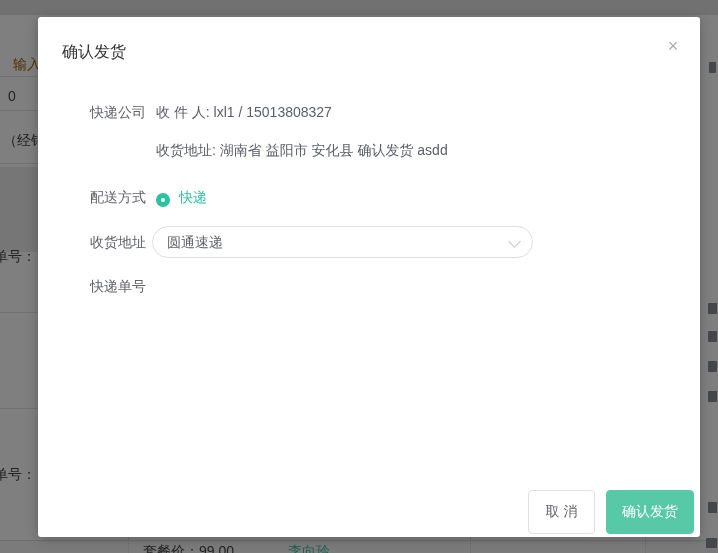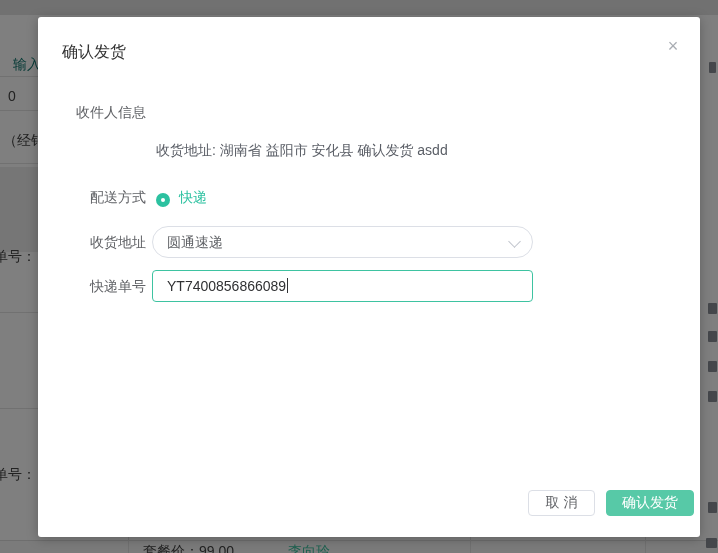--- a/index.html
+++ b/index.html
@@ -6,21 +6,21 @@
   .stage{position:relative;width:718px;height:553px;overflow:hidden;
          font-family:"Liberation Sans",sans-serif;background:#fff;}
 
   
   .bg-layer{position:absolute;inset:0;background:#fff;}
   .bg-topbar{position:absolute;left:0;top:0;width:718px;height:15px;background:#e2e2e2;}
   .hline{position:absolute;height:1px;background:#e2e2e2;}
   .vline{position:absolute;width:1px;background:#e2e2e2;}
   .bg-band{position:absolute;left:0;top:167px;width:38px;height:85px;background:#ececec;}
   .bg-frag{position:absolute;font-size:14px;color:#555;white-space:nowrap;}
-  .bg-frag.placeholder{color:#0f766e;}
+  .bg-frag.placeholder{color:#a16207;}
   .bg-frag.dark{color:#444;}
   .bg-bottomrow{position:absolute;left:0;top:540px;width:718px;height:13px;background:#f7f7f7;border-top:1px solid #dcdcdc;}
   .bg-name{color:#3ec3a1;}
   .edge-frag{position:absolute;background:#8a8f96;border-radius:1px;}
 
   
   .overlay{position:absolute;inset:0;background:rgba(0,0,0,0.5);}
 
   
   .modal{position:absolute;left:38px;top:17px;width:662px;height:520px;background:#fff;
@@ -36,21 +36,21 @@
   .radio-label{margin-left:9px;font-size:14px;color:#2cc1a0;}
   .select-box{position:absolute;left:114px;top:209px;width:381px;height:32px;border:1px solid #dcdfe6;
               border-radius:16px;background:#fff;box-sizing:border-box;cursor:pointer;}
   .select-text{position:absolute;left:14px;top:7px;font-size:14px;color:#606266;}
   .chevron{position:absolute;right:13px;top:10px;width:8px;height:8px;
            border-right:1.5px solid #c0c4cc;border-bottom:1.5px solid #c0c4cc;transform:rotate(45deg);}
   .input-box{position:absolute;left:114px;top:253px;width:381px;height:32px;border:1px solid #3ec3a1;
              border-radius:4px;background:#fff;box-sizing:border-box;cursor:text;}
   .input-text{position:absolute;left:14px;top:7px;font-size:14px;color:#303133;white-space:nowrap;}
   .caret{display:inline-block;width:1px;height:15px;background:#303133;vertical-align:-2px;margin-left:1px;}
-  .btn{position:absolute;top:473px;height:26px;border-radius:4px;font-size:14px;box-sizing:border-box;
+  .btn{position:absolute;top:473px;height:44px;border-radius:4px;font-size:14px;box-sizing:border-box;
        display:flex;align-items:center;justify-content:center;cursor:pointer;
        font-family:"Liberation Sans",sans-serif;}
   .btn-cancel{left:490px;width:67px;background:#fff;border:1px solid #dcdfe6;color:#606266;}
   .btn-confirm{left:568px;width:88px;background:#57c9a7;border:1px solid #57c9a7;color:#fff;}
 </style>
 </head>
 <body>
 
 <div class="stage">
 
@@ -91,37 +91,35 @@
     <div class="edge-frag" style="left:706px;top:538px;width:11px;height:10px;"></div>
   </div>
 
   <div class="overlay"></div>
 
   <div class="modal">
 
     <div class="modal-title">确认发货</div>
     <div class="modal-close">×</div>
 
-    <div class="form-label" style="top:87px;">收件人信息</div>
+    <div class="form-label" style="top:87px;">快递公司</div>
+    <div class="form-value" style="top:87px;">收 件 人: lxl1 / 15013808327</div>
     <div class="form-value" style="top:125px;">收货地址: 湖南省 益阳市 安化县 确认发货 asdd</div>
 
     <div class="form-label" style="top:172px;">配送方式</div>
     <div class="radio-wrap">
       <span class="radio"></span>
       <span class="radio-label">快递</span>
     </div>
 
     <div class="form-label" style="top:217px;">收货地址</div>
     <div class="select-box">
       <span class="select-text">圆通速递</span>
       <span class="chevron"></span>
     </div>
 
     <div class="form-label" style="top:261px;">快递单号</div>
-    <div class="input-box">
-      <span class="input-text"><span>YT7400856866089</span><span class="caret"></span></span>
-    </div>
 
     <div class="btn btn-cancel">取 消</div>
     <div class="btn btn-confirm">确认发货</div>
   </div>
 
 </div>
 
 </body></html>

